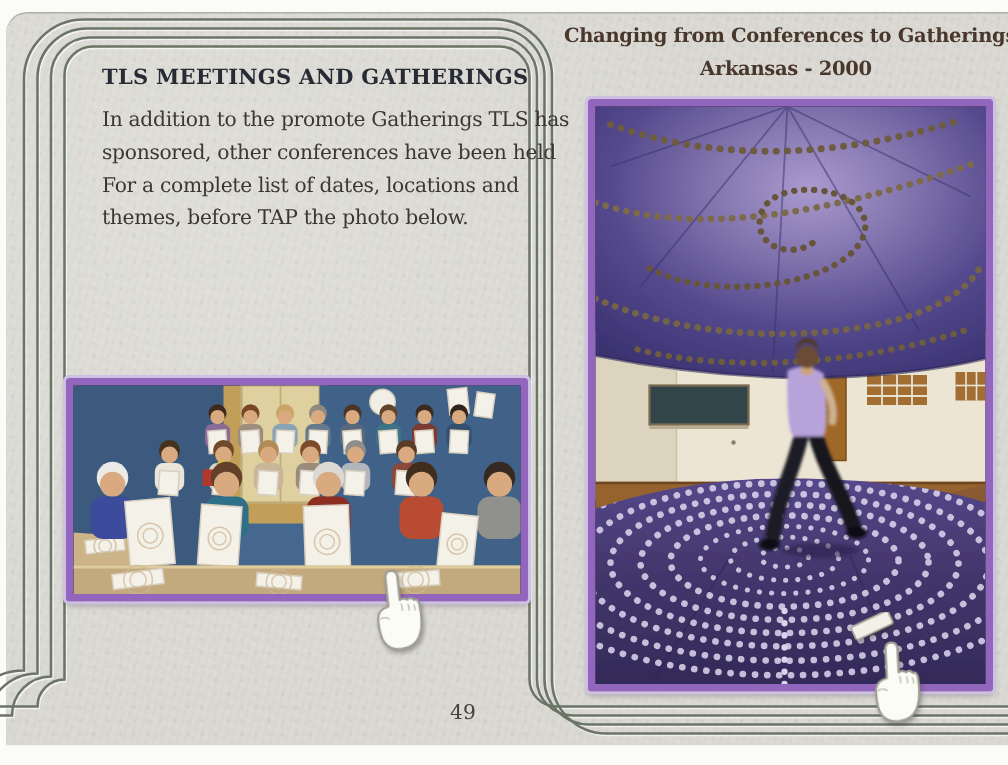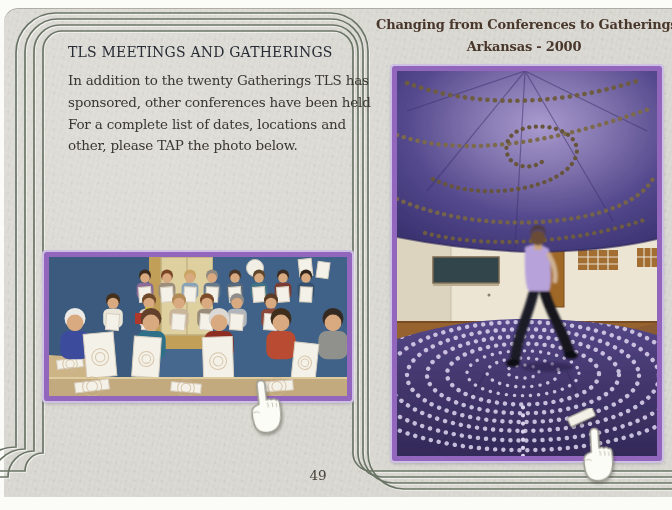--- a/index.html
+++ b/index.html
@@ -9,34 +9,34 @@
          background-color:#d9d8d2;border-radius:14px 0 0 0;
          background-image:
            radial-gradient(circle at 22% 28%, rgba(255,255,255,.16), transparent 55%),
            radial-gradient(rgba(110,110,100,.07) 1px, transparent 1.4px),
            repeating-linear-gradient(105deg, rgba(160,158,148,.05) 0 2px, transparent 2px 5px),
            repeating-linear-gradient(20deg, rgba(255,255,255,.05) 0 3px, transparent 3px 7px);
          background-size:auto, 9px 9px, auto, auto;
          box-shadow: inset 0 1px 0 rgba(130,130,118,.5);}
   #frame-holder{position:absolute;left:0;top:0;width:672px;height:510px;z-index:2;pointer-events:none;}
   .left-heading{position:absolute;left:68px;top:44px;z-index:3;
-         font-weight:normal;font-size:14px;letter-spacing:.2px;color:#272b34;white-space:nowrap;text-align:right;}
+         font-weight:bold;font-size:14px;letter-spacing:.2px;color:#272b34;white-space:nowrap;text-align:right;}
   .body-text{position:absolute;left:68px;top:70px;width:292px;z-index:3;
          font-size:13.5px;line-height:21.8px;color:#3a3732;letter-spacing:-.2px;}
   .tline{white-space:nowrap;}
   .tline b{font-weight:normal;}
   .right-title{position:absolute;left:376px;top:14px;width:296px;z-index:3;text-align:center;
          font-weight:bold;font-size:13px;line-height:22px;color:#4a372c;letter-spacing:-.2px;white-space:nowrap;}
   .photo{position:absolute;z-index:3;border:5px solid #9366bd;outline:2px solid #cec0e2;
          border-radius:2px;background:#26203a;cursor:pointer;
          box-shadow:0 2px 4px rgba(40,30,50,.35), inset 0 0 0 1px rgba(70,45,105,.55);}
   .left-photo{left:44px;top:252px;width:298px;height:139px;}
   .right-photo{left:392px;top:66px;width:260px;height:385px;}
   .photo svg{position:absolute;left:0;top:0;width:100%;height:100%;display:block;}
-  .page-number{position:absolute;left:300px;top:467px;width:36px;z-index:3;text-align:center;
+  .page-number{position:absolute;left:300px;top:467px;width:36px;z-index:3;text-align:left;
          font-size:13.5px;color:#45423b;}
   .cursor{position:absolute;z-index:6;filter:drop-shadow(1.5px 2.5px 1.5px rgba(50,45,40,.38));}
   .cursor-left{left:240px;top:372px;width:44px;height:66px;transform:rotate(-6deg);}
   .cursor-right{left:566px;top:408px;width:54px;height:78px;transform:rotate(-3deg);}
   .cursor svg{width:100%;height:100%;display:block;}
 </style>
 </head>
 <body>
 
 <div id="canvas">
@@ -53,24 +53,24 @@
           <path d="M -8 489 L -26 489 A 42 42 0 0 1 16 447 L 16 53 A 40 40 0 0 1 56 13 L 330 13 A 38 38 0 0 1 368 51 L 368 453 A 36 36 0 0 0 404 489 L 680 489"></path>
           <path d="M -8 483 L -9 483 A 34 34 0 0 1 25 449 L 25 52 A 33 33 0 0 1 58 19 L 331 19 A 32 32 0 0 1 363 51 L 363 453 A 30 30 0 0 0 393 483 L 680 483"></path>
           <path d="M -8 477 L 8 477 A 26 26 0 0 1 34 451 L 34 51 A 26 26 0 0 1 60 25 L 332 25 A 26 26 0 0 1 358 51 L 358 453 A 24 24 0 0 0 382 477 L 680 477"></path>
           <path d="M -8 471 L 25 471 A 18 18 0 0 1 43 453 L 43 50 A 19 19 0 0 1 62 31 L 333 31 A 20 20 0 0 1 353 51 L 353 453 A 18 18 0 0 0 371 471 L 680 471"></path>
         </g>
       </svg></div>
 
   <div class="left-heading">TLS MEETINGS AND GATHERINGS</div>
 
   <div class="body-text">
-    <div class="tline">In addition to the twenty Gatherings TLS has</div>
+    <div class="tline">In addition to the promote Gatherings TLS has</div>
     <div class="tline">sponsored, other conferences have been held</div>
     <div class="tline">For a complete list of dates, locations and</div>
-    <div class="tline"><span>other, please </span><b>TAP</b><span> the photo below.</span></div>
+    <div class="tline"><span>themes, before </span><b>TAP</b><span> the photo below.</span></div>
   </div>
 
   <div class="right-title">
     <div>Changing from Conferences to Gatherings</div>
     <div>Arkansas - 2000</div>
   </div>
 
   <div class="photo left-photo" id="leftPhoto">
       <svg viewBox="0 0 298 139" preserveAspectRatio="none" xmlns="http://www.w3.org/2000/svg">
         <defs>

